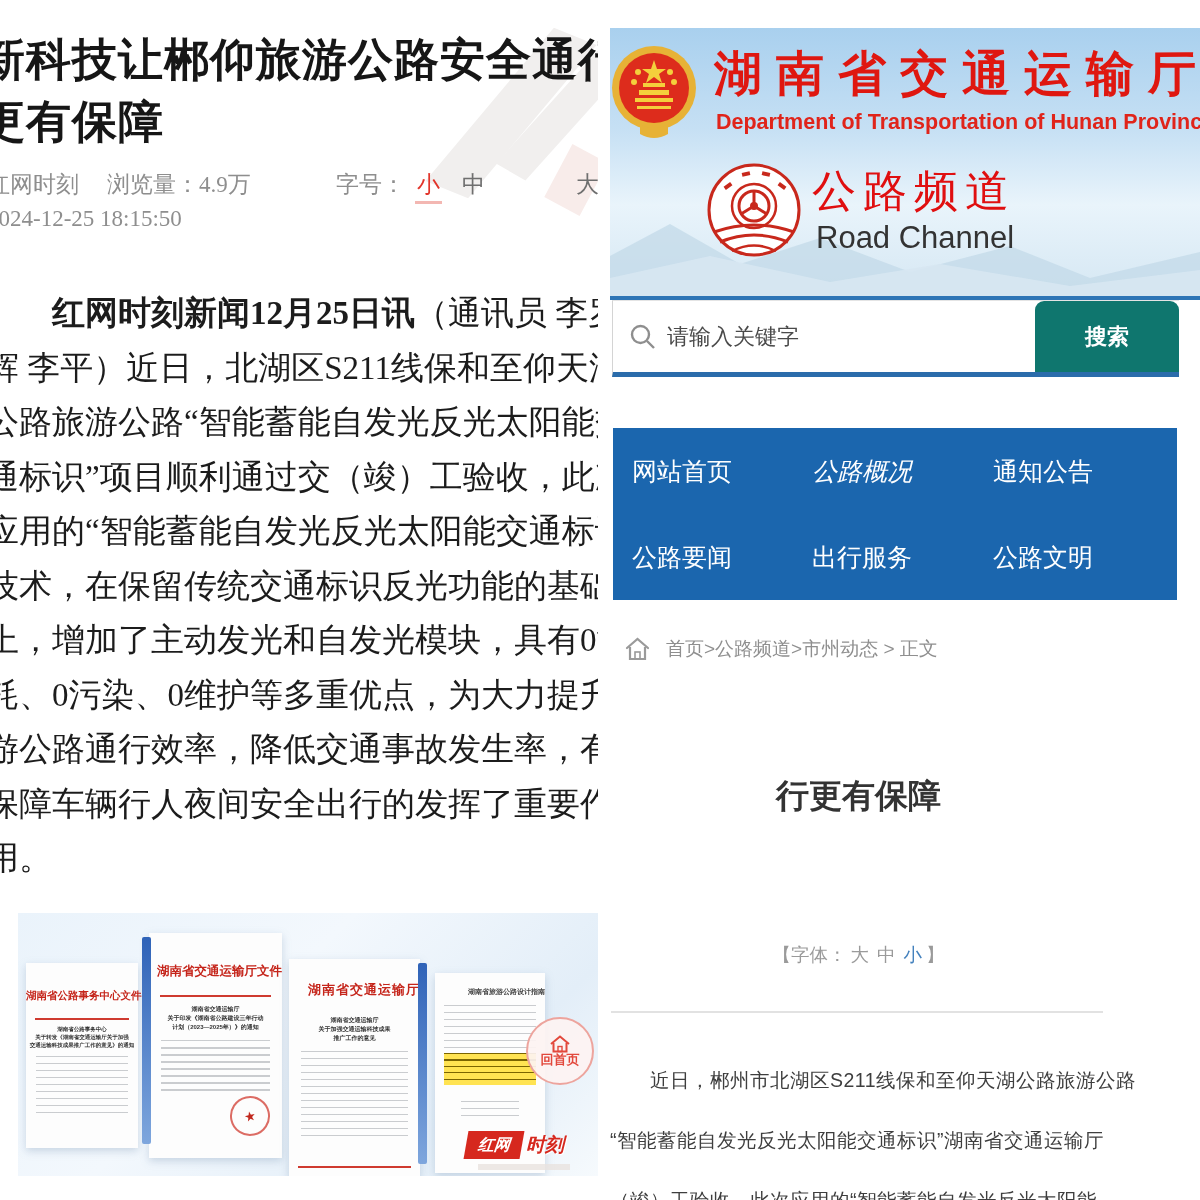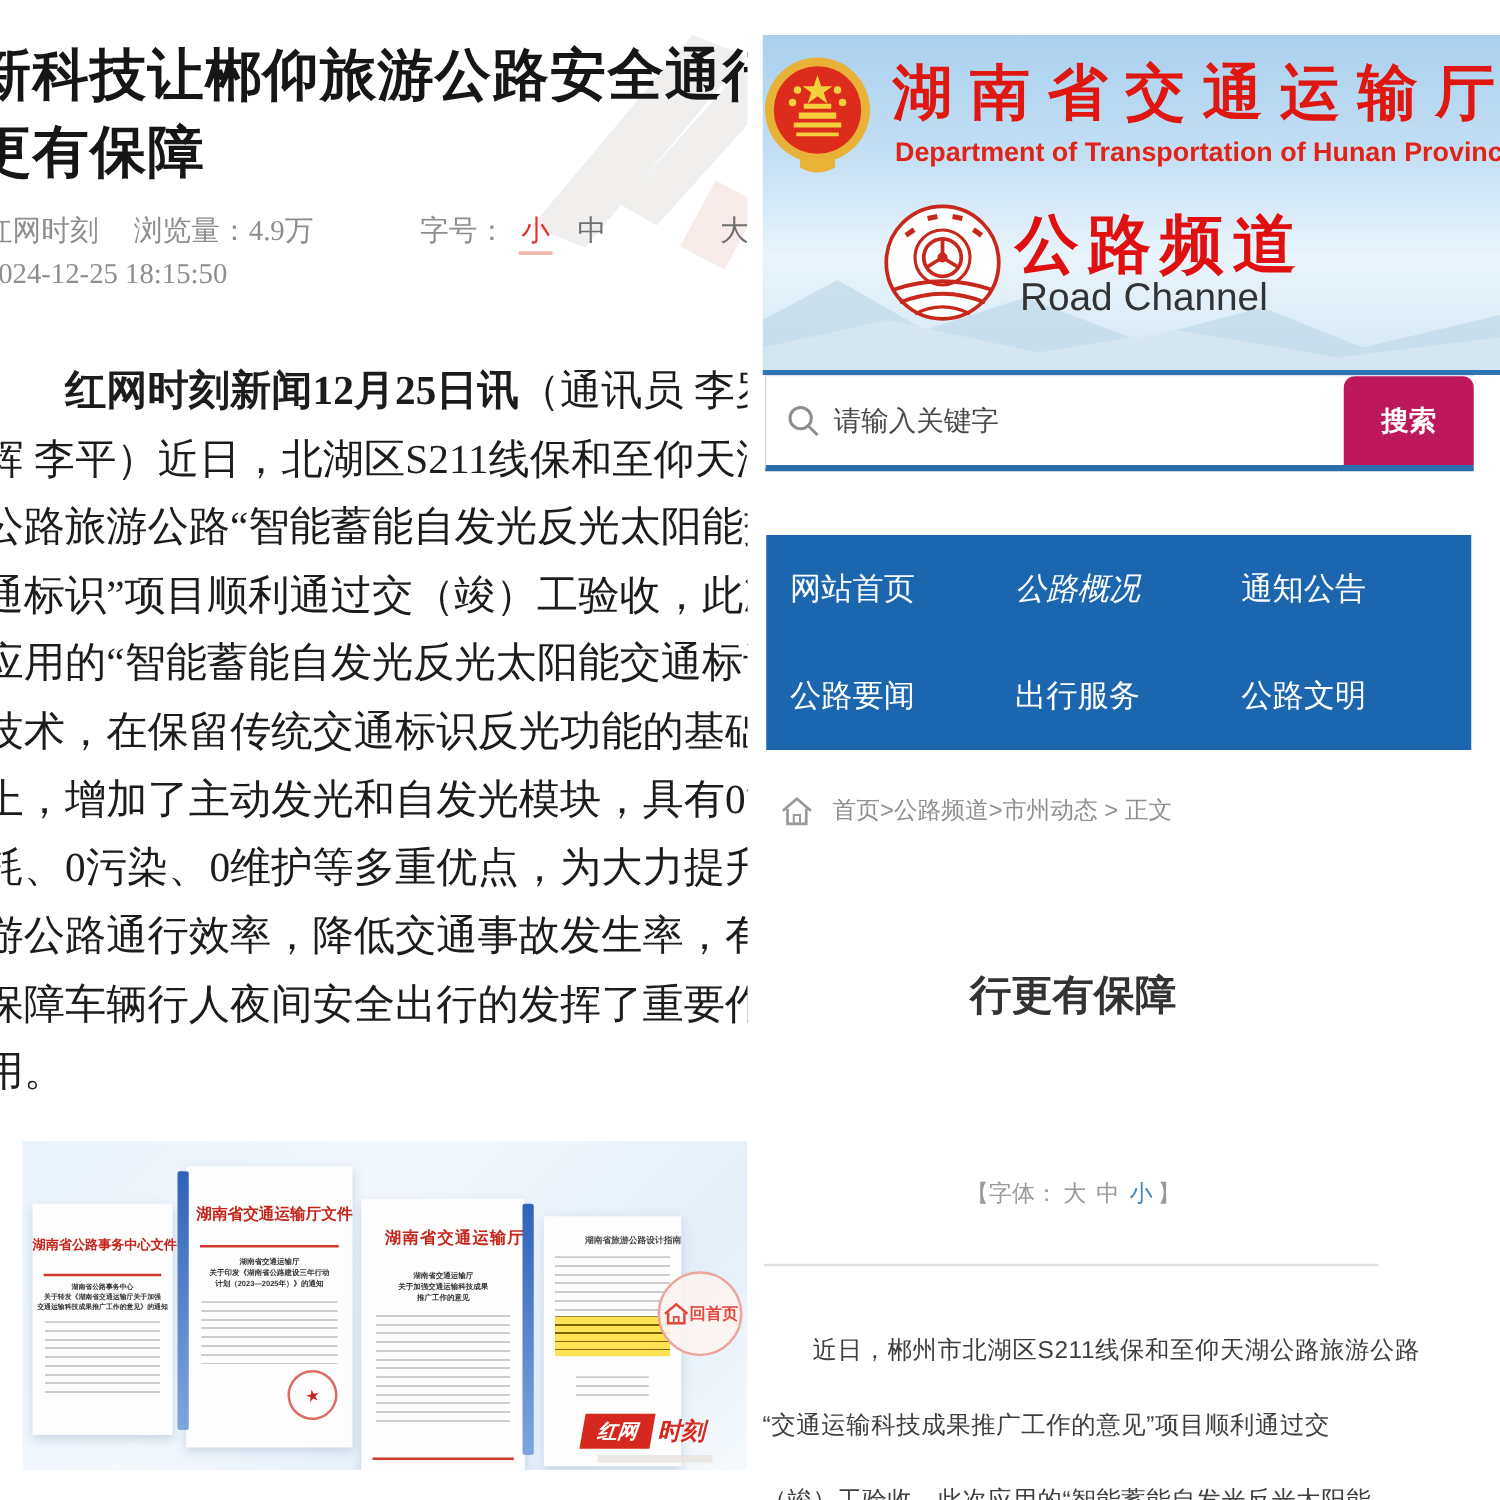--- a/index.html
+++ b/index.html
@@ -35,42 +35,42 @@
   .d-spineL{position:absolute;left:-7px;top:4px;width:9px;height:92%;border-radius:2px;
             background:linear-gradient(180deg,#2f63b8,#7ea6dd);}
   .d-spineR{position:absolute;right:-7px;top:4px;width:9px;height:92%;border-radius:2px;
             background:linear-gradient(180deg,#2f63b8,#7ea6dd);}
   .d-seal{position:absolute;width:36px;height:36px;border:2px solid rgba(205,45,34,.7);border-radius:50%;
           color:#c2281e;font-size:13px;display:flex;align-items:center;justify-content:center;transform:rotate(-12deg);}
   .d-rule-bot{position:absolute;bottom:10px;left:7%;width:86%;height:2px;background:#cf3a30;}
   .d-hl{background:repeating-linear-gradient(180deg,#7a6400 0 1px,#ffe352 1px 6.5px);}
   .backhome{left:508px;top:104px;width:64px;height:64px;border-radius:50%;
             background:rgba(253,243,242,.92);border:2px solid #eda49d;
-            display:flex;flex-direction:row;align-items:center;justify-content:center;}
+            display:flex;flex-direction:column;align-items:center;justify-content:center;}
   .backhome span{color:#e2483c;font-size:13px;font-weight:bold;line-height:14px;}
   .rn-box{left:448px;top:218px;width:56px;height:28px;background:#d6281e;transform:skewX(-10deg);
           display:flex;align-items:center;justify-content:center;}
   .rn-box span{color:#fff;font-style:italic;font-weight:bold;font-size:16px;transform:skewX(4deg);}
   .rn-rest{left:508px;top:219px;font-size:19px;font-weight:bold;font-style:italic;color:#d6281e;
            text-shadow:1px 1px 0 #fff;}
   .rn-slogan{left:460px;top:251px;width:92px;height:6px;background:#e8e2df;opacity:.8;}
   
   #right-page{left:610px;top:0;width:590px;height:1200px;overflow:hidden;background:#fff;}
   .r-banner{left:0;top:28px;width:590px;height:268px;overflow:hidden;border-bottom:4px solid #2e75b6;
             background:linear-gradient(180deg,#a9d0ee 0%,#c6e0f4 38%,#e9f4fb 66%,#d5e7f3 100%);}
   .dept-cn{left:104px;top:14px;font-size:48px;font-weight:bold;color:#df1710;letter-spacing:14px;white-space:nowrap;}
   .dept-en{left:106px;top:82px;font-size:21.5px;font-weight:bold;color:#e0241a;white-space:nowrap;}
-  .chan-cn{left:202px;top:134px;font-size:51px;font-weight:bold;color:#e00f10;letter-spacing:7px;white-space:nowrap;}
+  .chan-cn{left:202px;top:134px;font-size:44px;font-weight:normal;color:#e00f10;letter-spacing:7px;white-space:nowrap;}
   .chan-en{left:206px;top:192px;font-size:31px;color:#333;white-space:nowrap;}
   .r-search{left:2px;top:300px;width:566px;height:71px;background:#fff;
             border-left:1px solid #d4d4d4;border-top:1px solid #e4e4e4;border-bottom:5px solid #2b6cab;}
   .r-search input{position:absolute;left:52px;top:0;width:370px;height:69px;border:none;outline:none;
             background:transparent;font-size:22px;color:#333;font-family:"Liberation Sans",sans-serif;}
   .r-search input::placeholder{color:#4a4a4a;opacity:1;}
-  .r-search-btn{position:absolute;right:0;top:0;width:104px;height:71px;background:#be185d;
+  .r-search-btn{position:absolute;right:0;top:0;width:144px;height:71px;background:#0f766e;
             border:none;border-radius:9px 9px 0 0;color:#fff;font-size:22px;font-weight:bold;
             display:flex;align-items:center;justify-content:center;cursor:pointer;}
   .r-nav{left:3px;top:428px;width:564px;height:172px;background:#1b66ae;}
   .r-nav span{position:absolute;color:#fff;font-size:25px;line-height:86px;height:86px;white-space:nowrap;cursor:pointer;}
   .r-crumb-txt{left:56px;top:630px;font-size:19px;color:#8f8f8f;line-height:38px;white-space:nowrap;cursor:pointer;}
   .r-title{left:0;top:724px;width:497px;text-align:center;font-size:33px;font-weight:bold;
            color:#333;line-height:47px;}
   .r-meta{left:0;top:876px;width:497px;text-align:center;font-size:18px;color:#9a9a9a;
           line-height:36px;white-space:pre;}
   .r-fontsel{left:0;top:938px;width:497px;text-align:center;font-size:18.5px;color:#9a9a9a;line-height:34px;}
@@ -251,16 +251,16 @@
 
 
   <div class="abs r-fontsel">
     <span>【字体：</span><span class="sz">大</span><span class="sz">中</span><span class="sz sz-active">小</span><span>】</span>
   </div>
 
   <div class="abs r-divider"></div>
 
   <div class="abs r-body">
     <p class="first">近日，郴州市北湖区S211线保和至仰天湖公路旅游公路</p>
-    <p>“交通运输科技成果推广工作的意见”项目顺利通过交</p>
+    <p>“智能蓄能自发光反光太阳能交通标识”湖南省交通运输厅</p>
     <p>（竣）工验收，此次应用的“智能蓄能自发光反光太阳能</p>
   </div>
 </div>
 
 </body></html>

